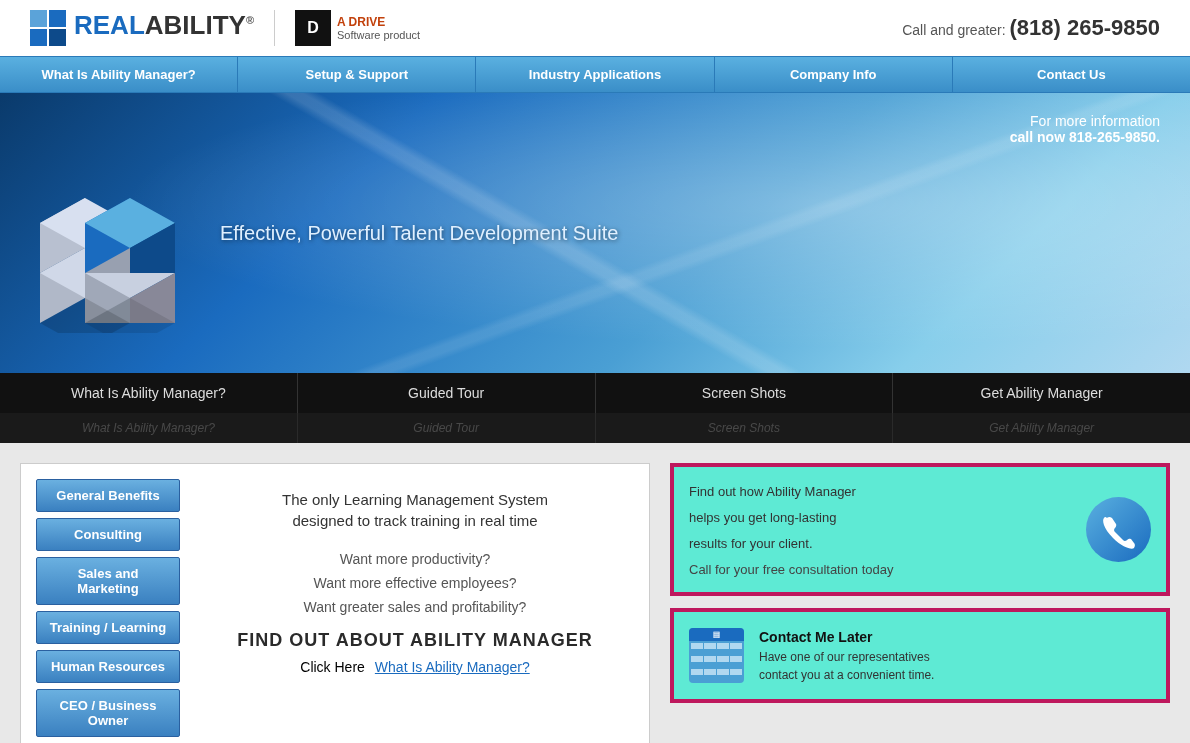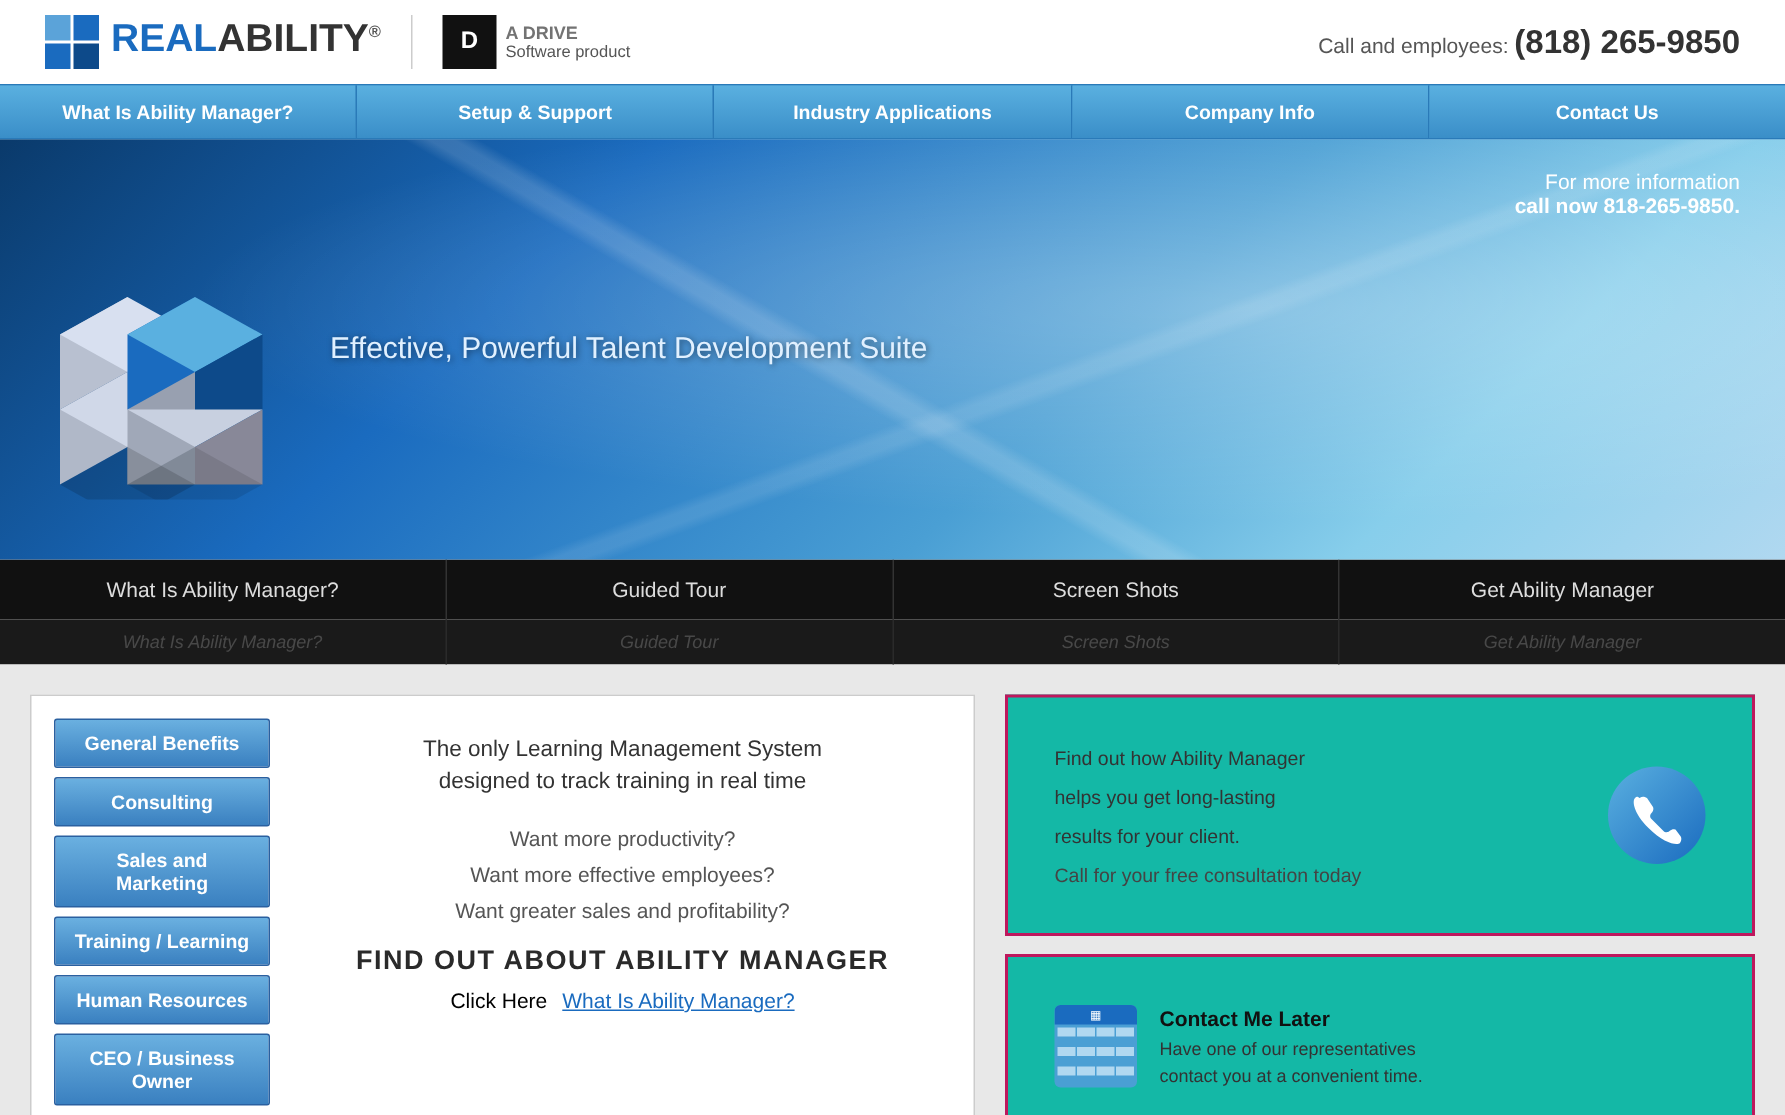--- a/index.html
+++ b/index.html
@@ -48,21 +48,21 @@
       color: #fff;
       font-size: 16px;
       font-weight: bold;
       width: 36px;
       height: 36px;
       display: flex;
       align-items: center;
       justify-content: center;
     }
     .adrive-text { font-size: 11px; color: #555; }
-    .adrive-text strong { font-size: 12px; color: #737373; }
+    .adrive-text strong { font-size: 12px; color: #c2410c; }
     .phone-area { text-align: right; font-size: 14px; color: #555; }
     .phone-area .phone-number { font-size: 22px; font-weight: bold; color: #333; }
 
     
     #nav {
       display: flex;
       background: #4a9fd4;
       border-top: 1px solid #2a7ab8;
       border-bottom: 1px solid #2a7ab8;
     }
@@ -247,23 +247,23 @@
 
     
     #right-panel {
       flex: 1;
       display: flex;
       flex-direction: column;
       gap: 12px;
     }
 
     .right-box {
-      background: #14b8a6;
-      border: 2px solid #be185d;
-      padding: 31px;
+      background: #5eead4;
+      border: 4px solid #be185d;
+      padding: 15px;
     }
     .right-box-top {
       font-size: 13px;
       color: #333;
       line-height: 1.6;
     }
     .right-box-top p { margin-bottom: 5px; }
     .right-box-phone-area {
       display: flex;
       align-items: center;
@@ -340,21 +340,21 @@
     </div>
     <div class="adrive-area">
       <div class="adrive-box">D</div>
       <div class="adrive-text">
         <strong>A DRIVE</strong><br>
         <span>Software product</span>
       </div>
     </div>
   </div>
   <div class="phone-area">
-    <span>Call and employees:</span>
+    <span>Call and greater:</span>
     <span class="phone-number">(818) 265-9850</span>
   </div>
 </div>
 
 <div id="nav">
   <div class="nav-item">What Is Ability Manager?</div>
   <div class="nav-item">Setup &amp; Support</div>
   <div class="nav-item">Industry Applications</div>
   <div class="nav-item">Company Info</div>
   <div class="nav-item">Contact Us</div>

